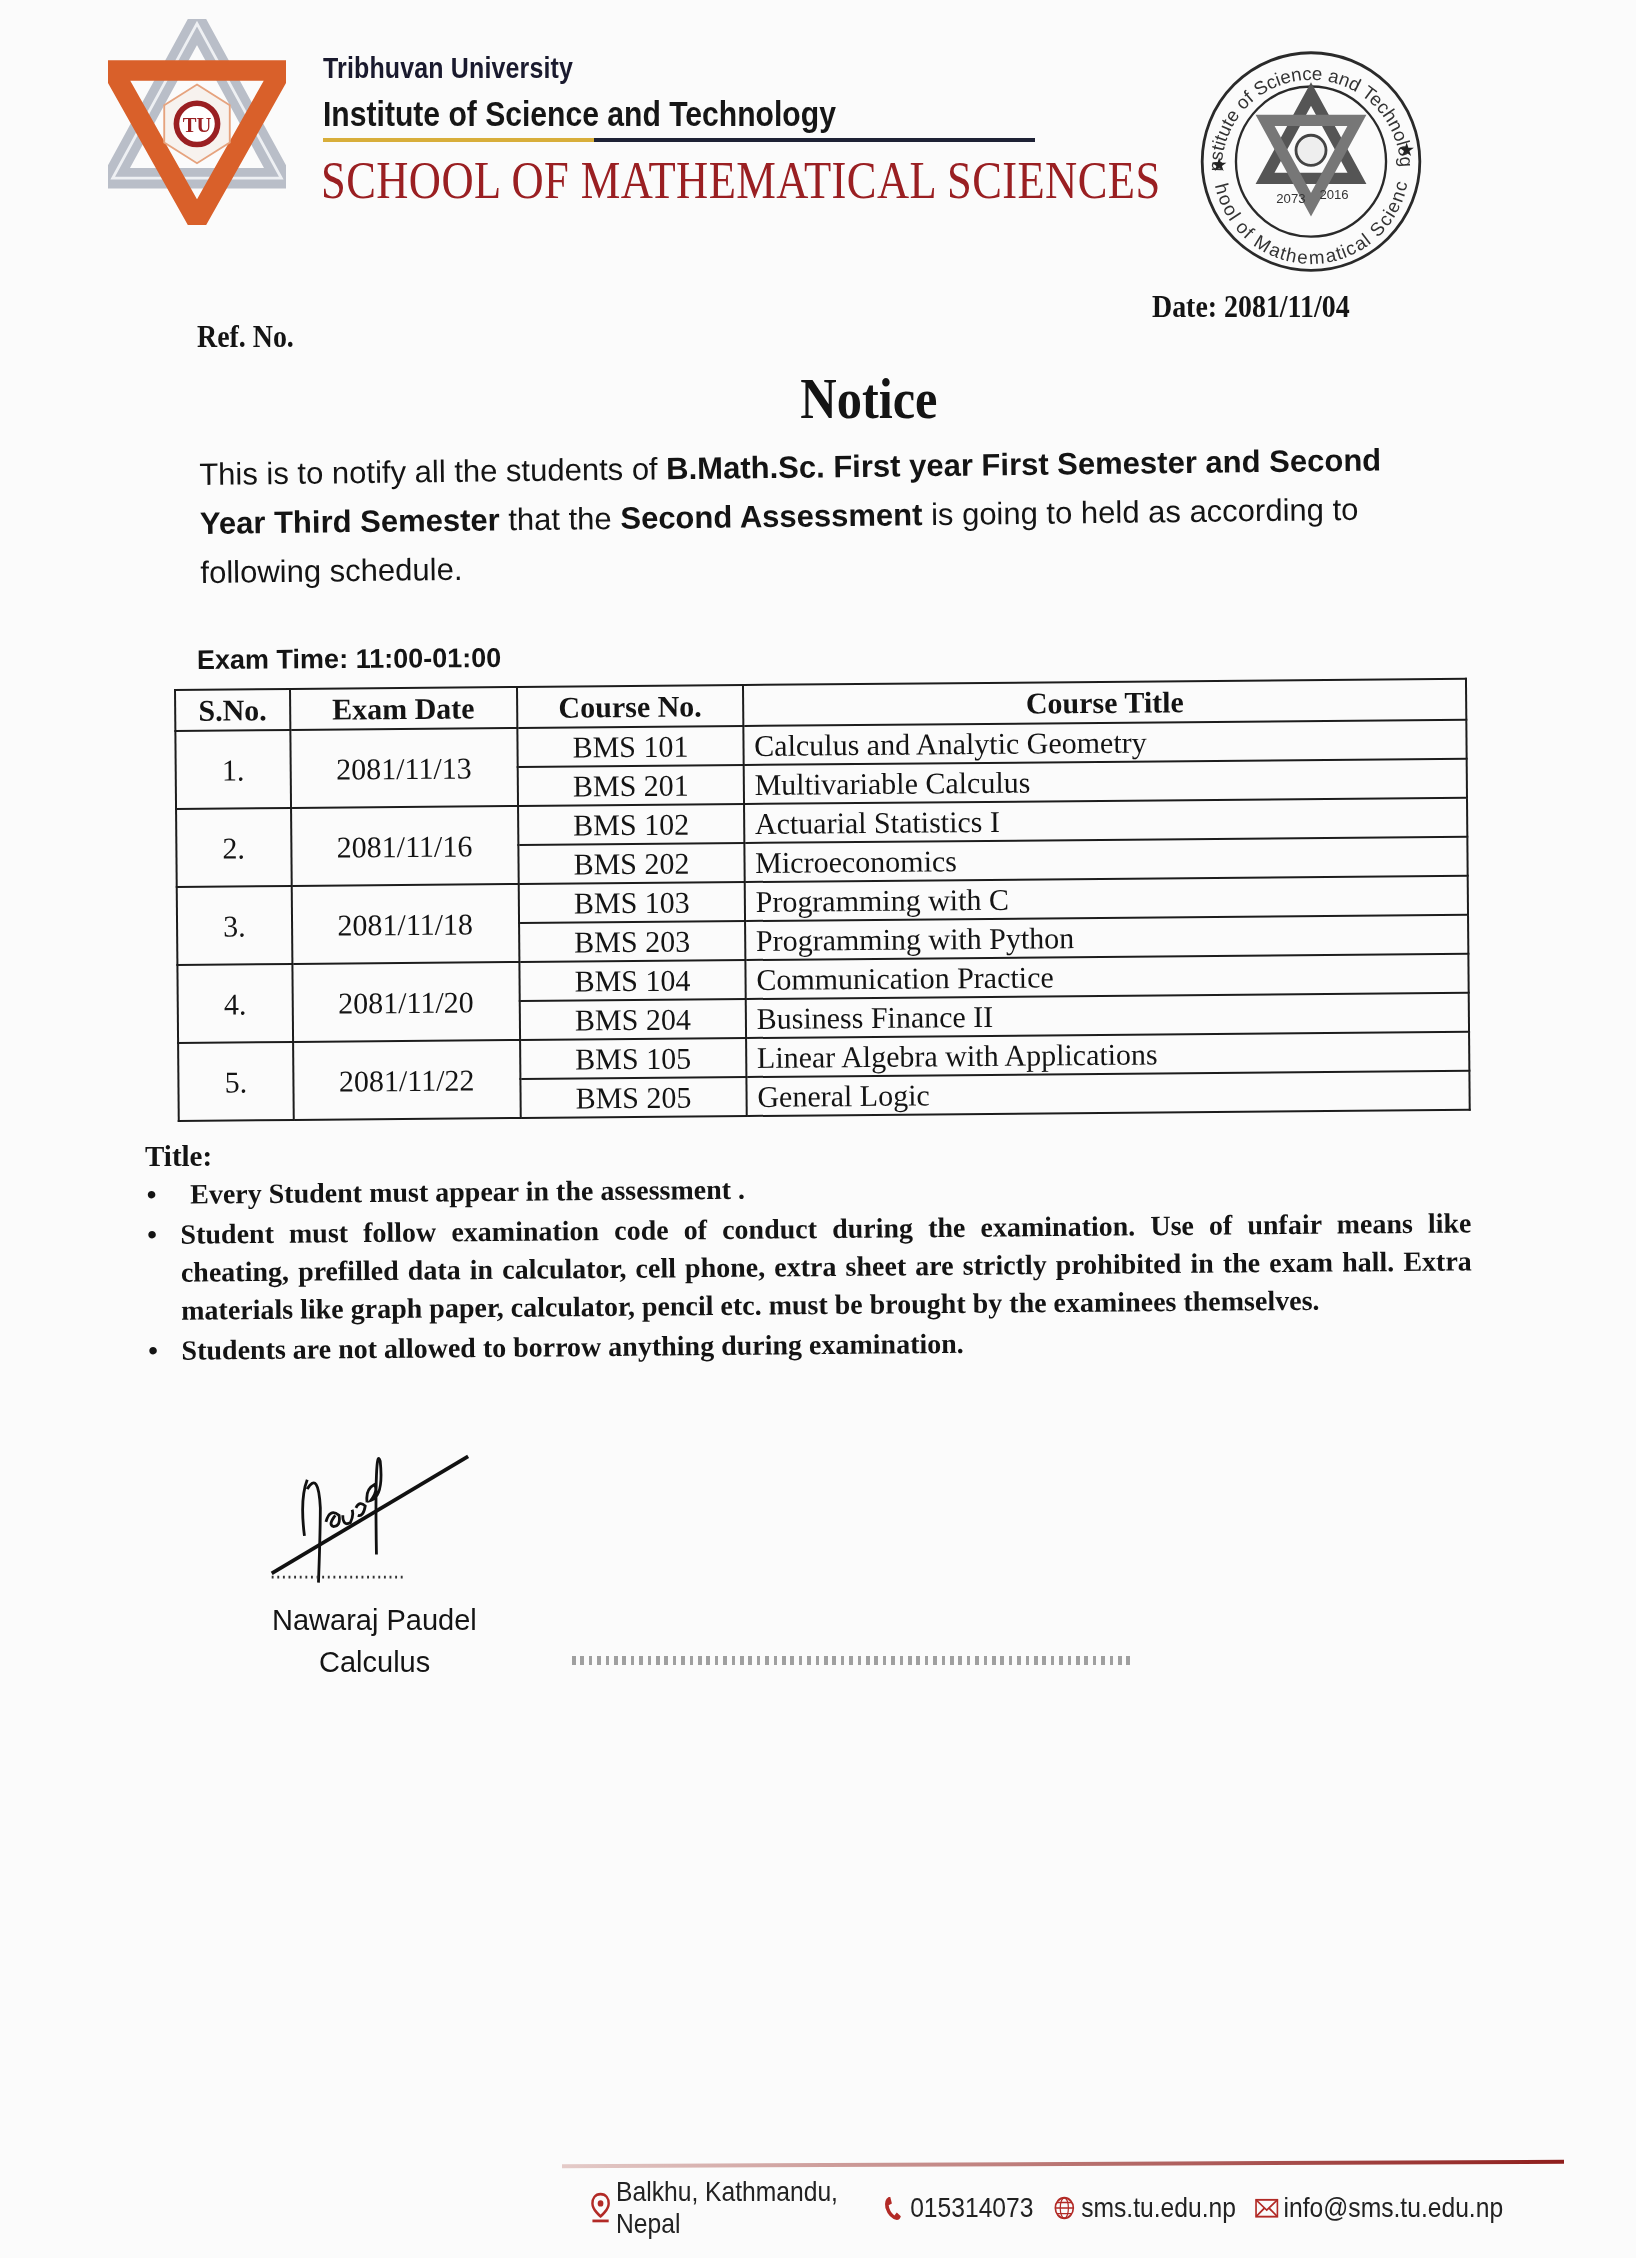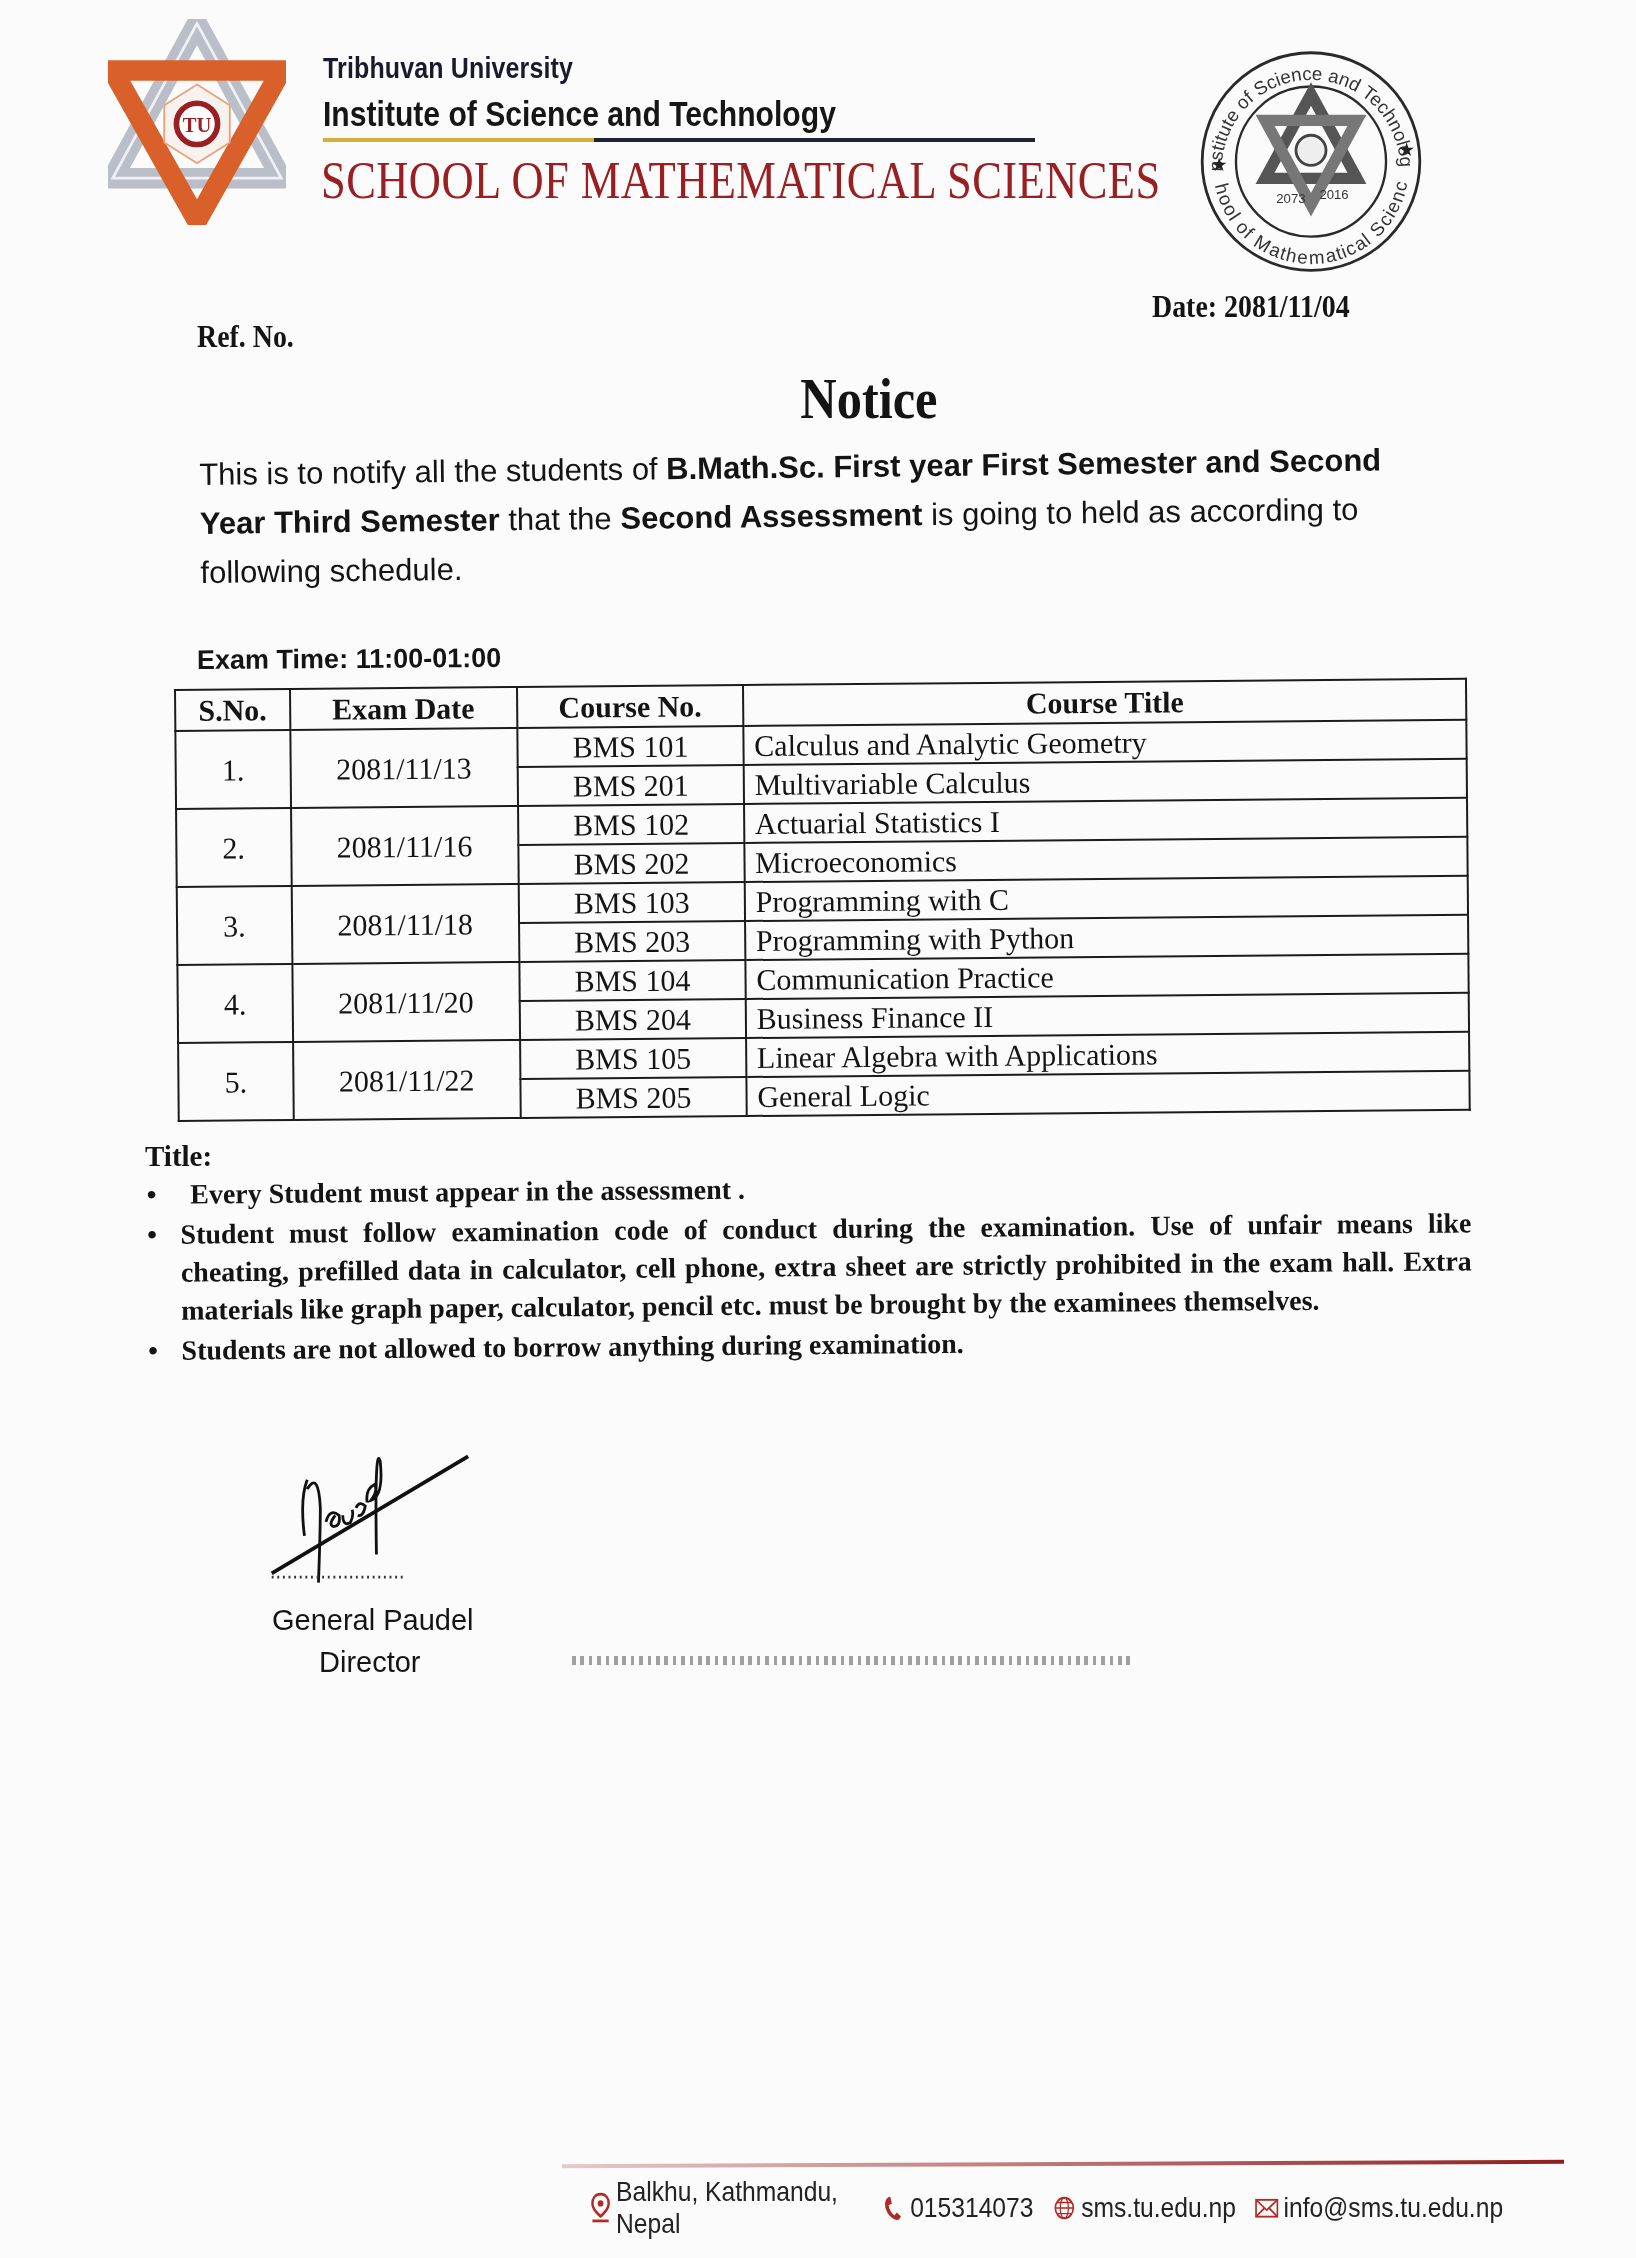--- a/index.html
+++ b/index.html
@@ -177,22 +177,22 @@
   <div class="note-item"><span class="bullet">•</span><span>Student must follow examination code of conduct during the examination. Use of unfair means like cheating, prefilled data in calculator, cell phone, extra sheet are strictly prohibited in the exam hall. Extra materials like graph paper, calculator, pencil etc. must be brought by the examinees themselves.</span></div>
   <div class="note-item"><span class="bullet">•</span><span>Students are not allowed to borrow anything during examination.</span></div>
 </div>
 
 <svg id="signature" class="abs" viewBox="0 0 320 170">
   <path d="M 45 110 Q 40 70 48 50 M 48 60 Q 60 40 62 80 Q 62 105 60 160" fill="none" stroke="#111" stroke-width="3"></path>
   <path d="M 68 95 Q 72 80 82 88 Q 84 100 76 100 Q 70 98 78 88 M 86 88 Q 86 100 94 96 Q 98 88 96 82 M 100 80 Q 104 72 110 78 Q 108 90 102 88 M 112 74 Q 110 60 120 55 Q 124 62 116 72 Q 130 68 126 30 Q 120 10 122 130" fill="none" stroke="#111" stroke-width="3"></path>
   <line x1="10" y1="150" x2="220" y2="25" stroke="#111" stroke-width="4"></line>
   <line x1="10" y1="154" x2="150" y2="154" stroke="#333" stroke-width="3" stroke-dasharray="2,4"></line>
 </svg>
-<div id="signer-name" class="abs">General Paudel</div>
-<div id="signer-title" class="abs">Director</div>
+<div id="signer-name" class="abs">Nawaraj Paudel</div>
+<div id="signer-title" class="abs">Calculus</div>
 <div id="faint-dots" class="abs"></div>
 
 <div id="footer-rule" class="abs"></div>
 <div id="footer" class="abs">
   <span class="grp">
     <span class="ic">
       <svg width="24" height="32" viewBox="0 0 26 34">
           <path d="M13 2 C6 2 3 7 3 12 C3 19 13 26 13 26 C13 26 23 19 23 12 C23 7 20 2 13 2 Z" fill="none" stroke="#b22a26" stroke-width="3"></path>
           <circle cx="13" cy="12" r="3.5" fill="#b22a26"></circle>
           <path d="M3 31 H23" stroke="#b22a26" stroke-width="3"></path>

